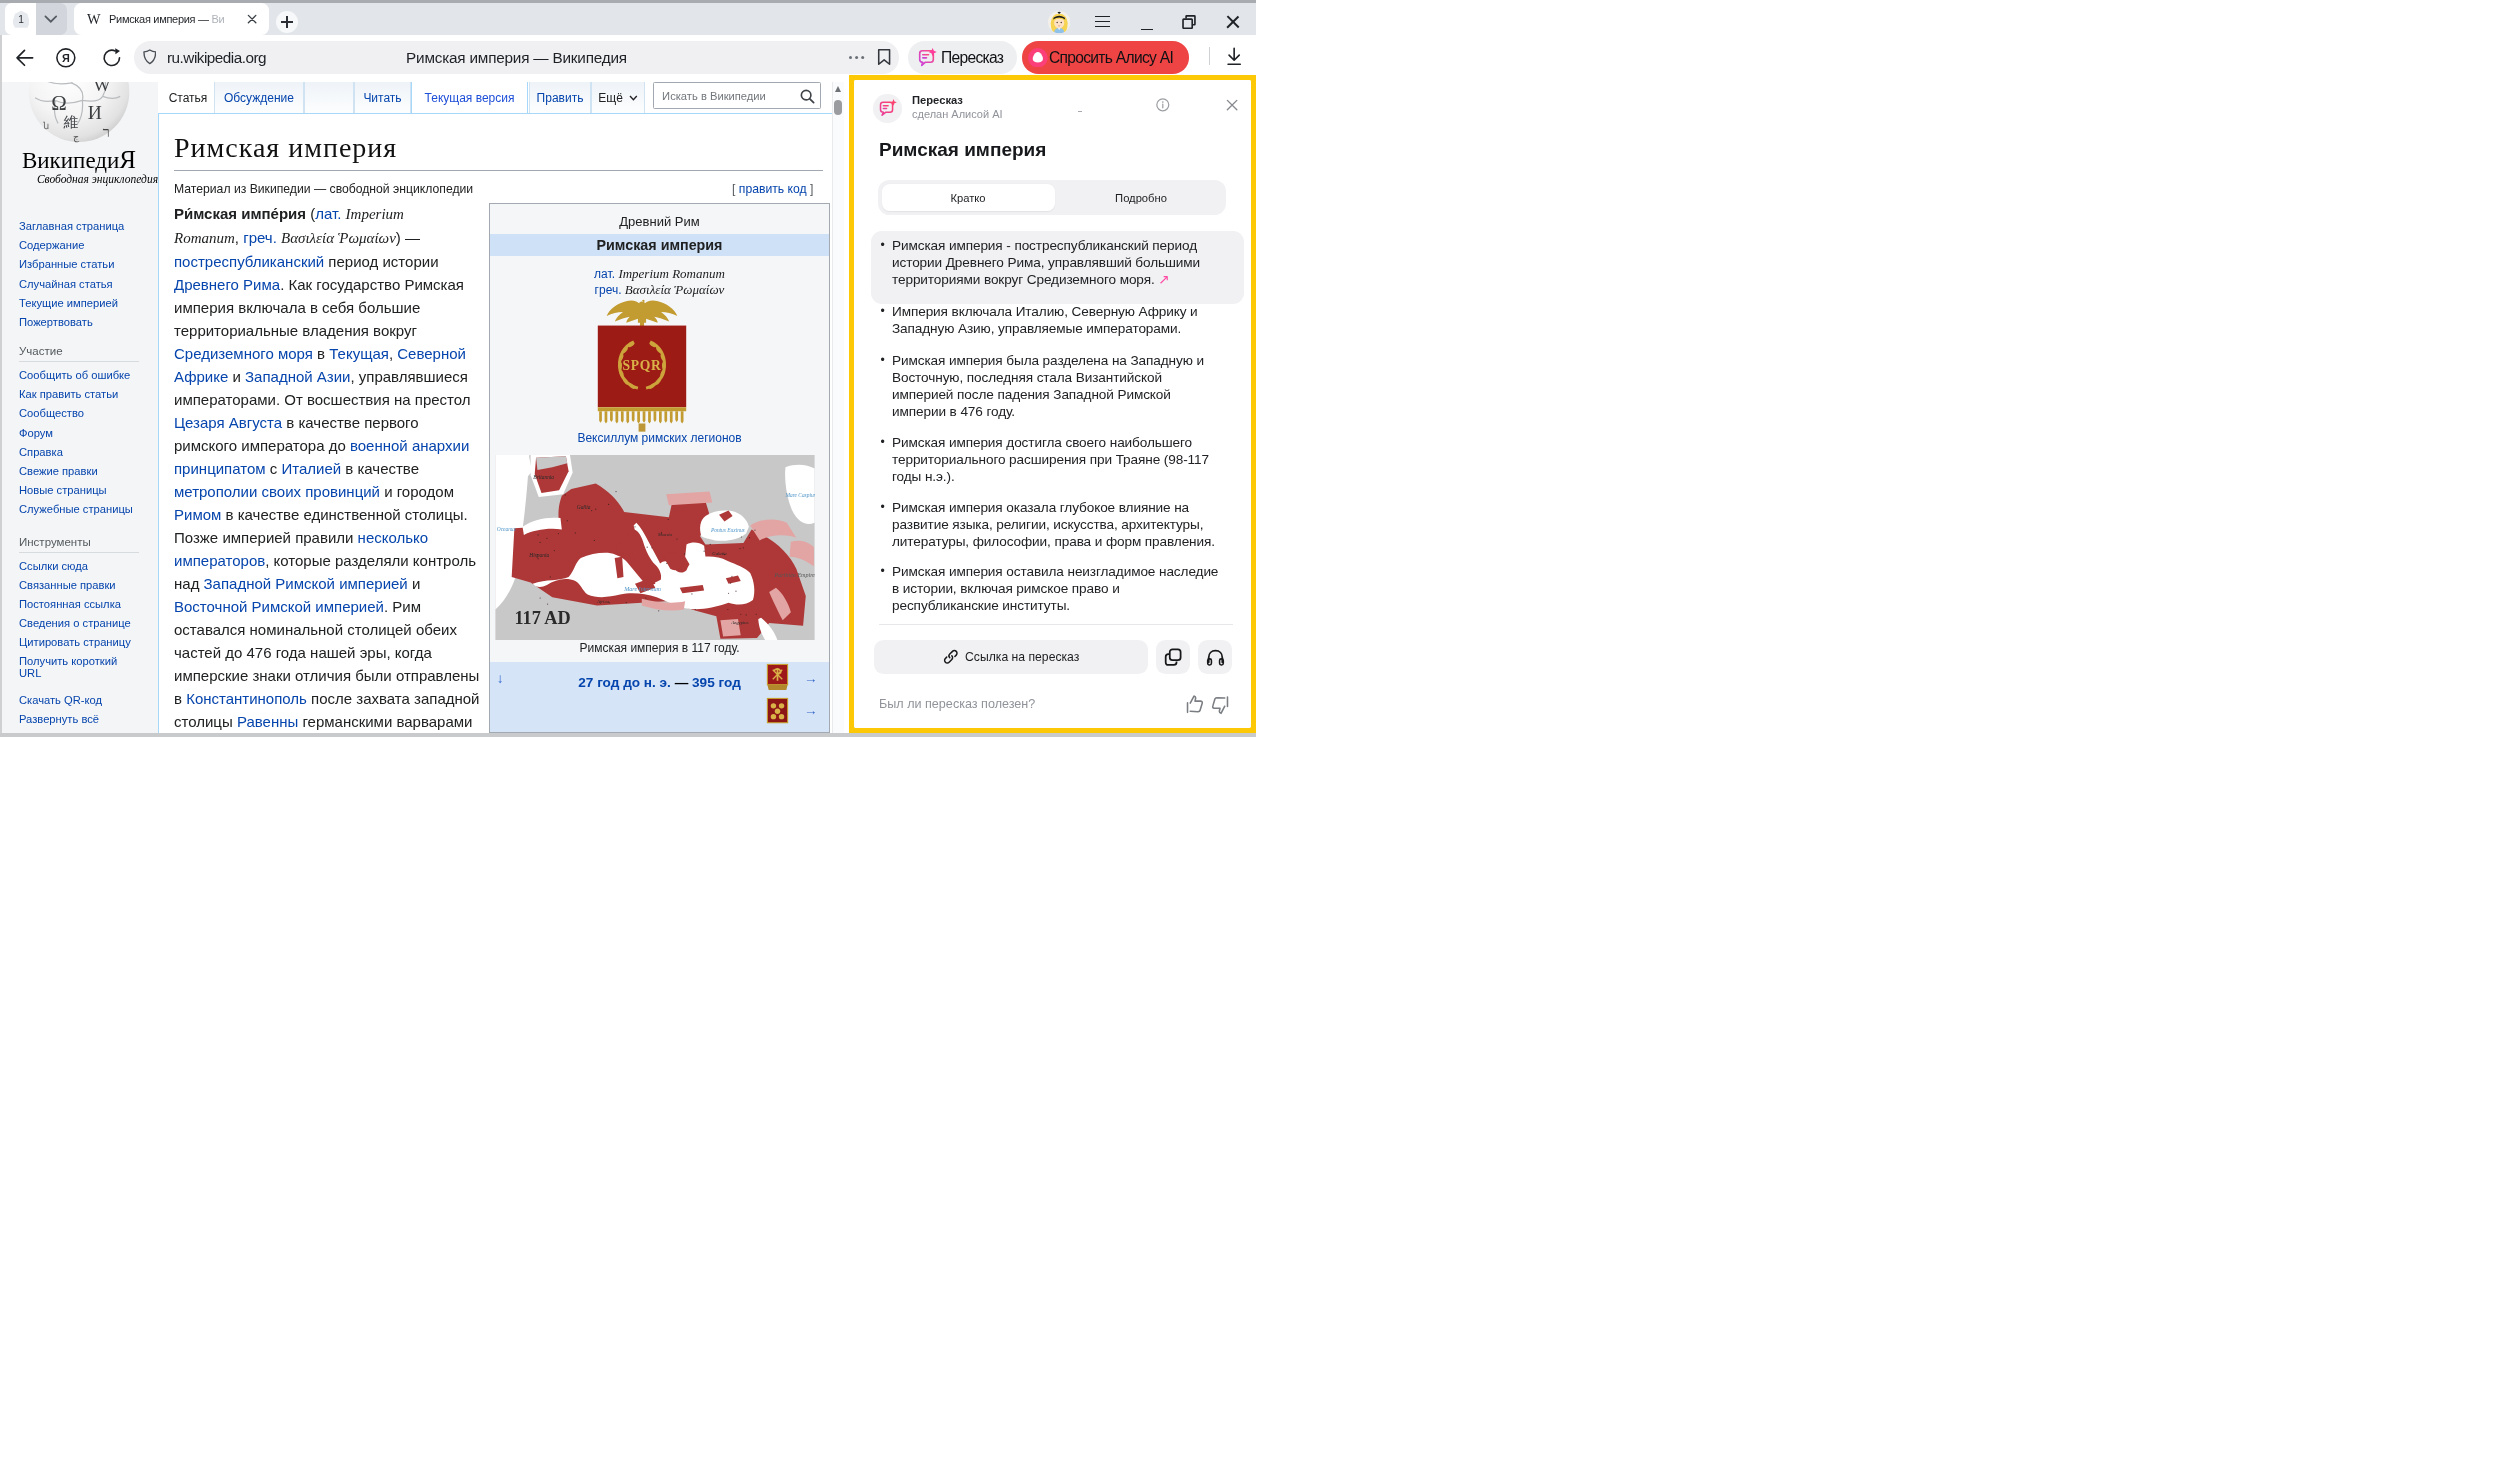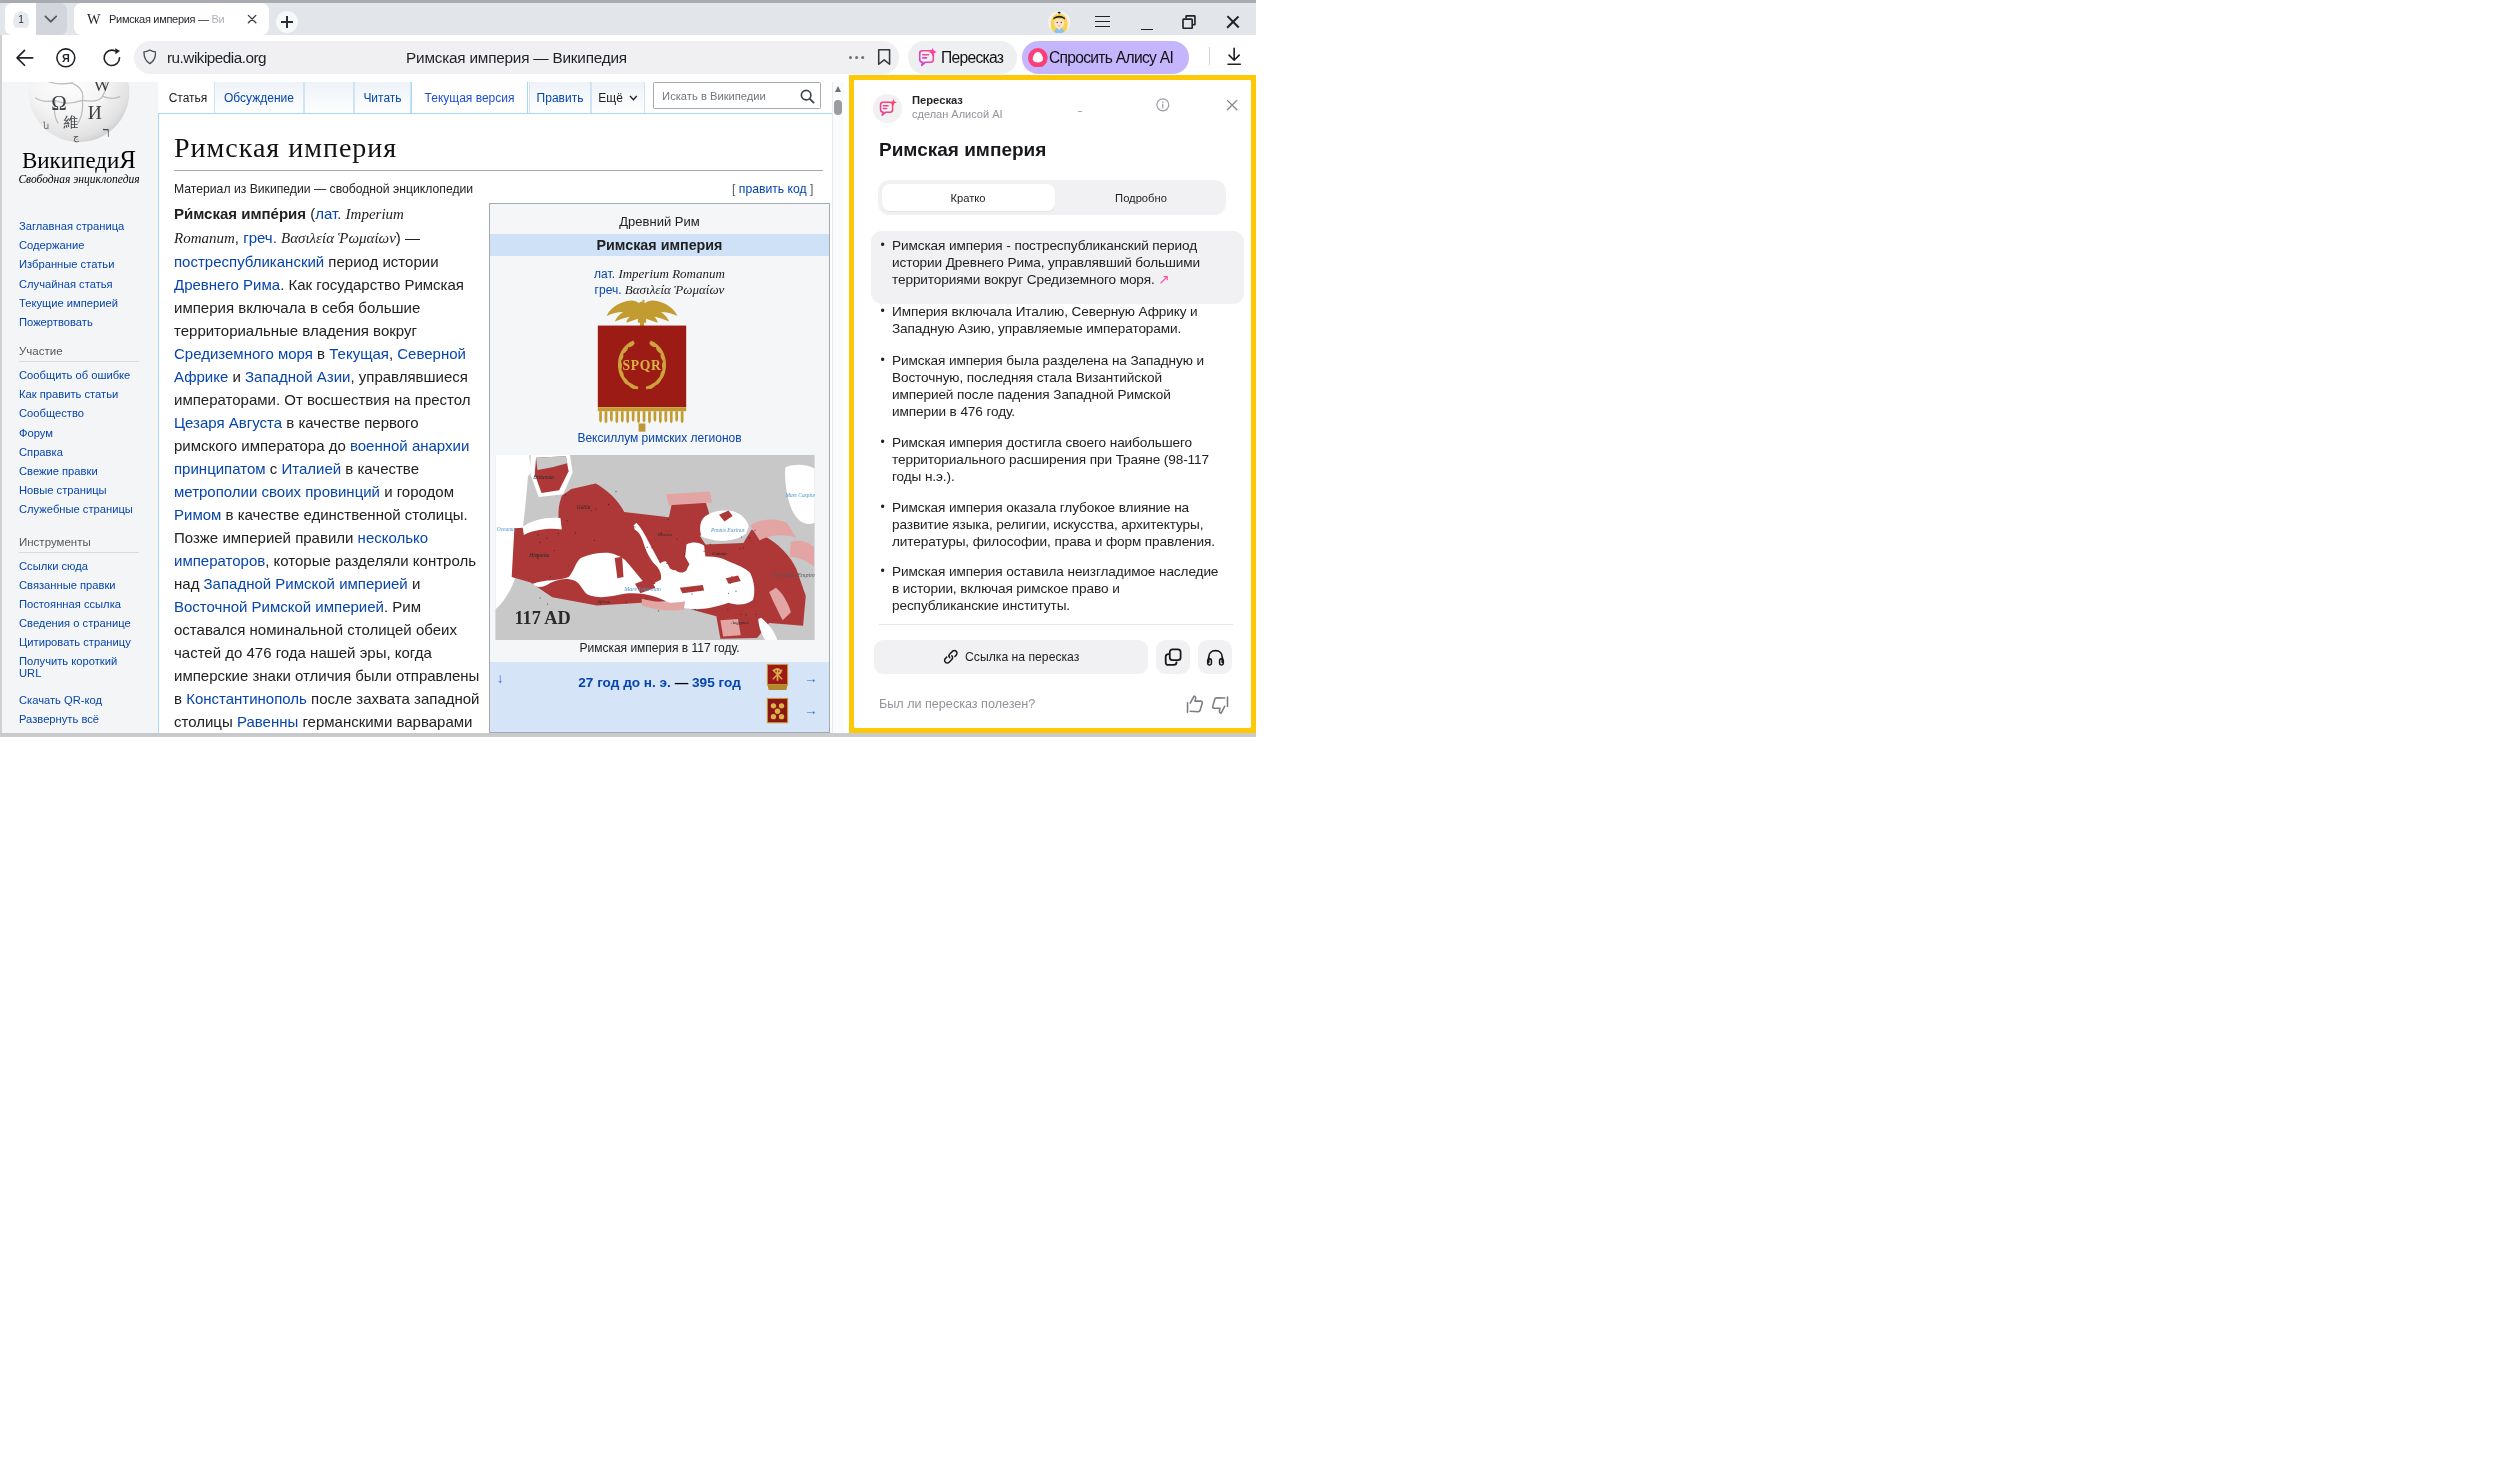--- a/index.html
+++ b/index.html
@@ -167,21 +167,21 @@
             <stop offset="0" stop-color="#c944e0"></stop>
             <stop offset="1" stop-color="#ff4b7c"></stop>
           </linearGradient>
         </defs>
       <path d="M4 8 Q4 4 8 4 H20 Q24 4 24 8 V17 Q24 21 20 21 H12 L7 25.5 L8.5 21 Q4 21 4 17 Z" stroke="url(#pg)" stroke-width="2.4" fill="none" stroke-linejoin="round"></path>
       <path d="M8.5 10 H17 M8.5 14.5 H14" stroke="url(#pg)" stroke-width="2.4" stroke-linecap="round"></path>
       <path d="M23 0 L24.8 4.2 L29 6 L24.8 7.8 L23 12 L21.2 7.8 L17 6 L21.2 4.2 Z" fill="#ff3d9a"></path>
     </svg>
     <span class="abs" style="left:33px;line-height:33px;font-size:15.6px;letter-spacing:-0.7px;color:#101114">Пересказ</span>
   </div>
-  <div class="abs" style="left:1022px;top:5.8px;width:167px;height:33px;background:#c4b5fd;border-radius:16.3px">
+  <div class="abs" style="left:1022px;top:5.8px;width:167px;height:33px;background:#ef4444;border-radius:16.3px">
     <svg class="abs" style="left:6.1px;top:6.8px" width="19.7" height="19.7" viewBox="0 0 29 29">
         <circle cx="14.5" cy="14.5" r="14.5" fill="#fb3f78"></circle>
         <path d="M14.5 6 C17 6 20 9 21.5 13 C23 17.5 21.5 21 14.5 21.5 C7.5 21 6 17.5 7.5 13 C9 9 12 6 14.5 6 Z" fill="#fff"></path>
       </svg>
     <span class="abs" style="left:27px;line-height:33px;font-size:15.6px;letter-spacing:-0.7px;color:#101114">Спросить Алису AI</span>
   </div>
   <div class="abs" style="left:1209px;top:12.2px;width:1px;height:18.3px;background:#cfd2d6"></div>
   <svg class="abs" style="left:1226px;top:12.2px" width="16.3" height="19" viewBox="0 0 24 28">
       <path d="M12 2 V19 M4.5 12 L12 19.5 L19.5 12" stroke="#1f2226" stroke-width="2.4" fill="none" stroke-linecap="round" stroke-linejoin="round"></path>
       <path d="M3 25.5 H21" stroke="#1f2226" stroke-width="2.4" stroke-linecap="round"></path>
@@ -208,21 +208,21 @@
         <text x="34" y="102" font-size="31">Ω</text>
         <text x="97" y="74" font-size="26">W</text>
         <text x="88" y="116" font-size="29">И</text>
         <text x="52" y="128" font-size="22" fill="#42454a">維</text>
         <text x="110" y="142" font-size="21" fill="#454545">ר</text>
         <text x="22" y="130" font-size="14" fill="#6a6a6a">ն</text>
         <text x="66" y="146" font-size="14" fill="#555">ج</text>
       </g>
     </svg>
     <div class="abs" style="left:0;top:64px;width:158px;text-align:center;font-family:'Liberation Serif',serif;font-size:23px;color:#000">Википеди<span style="font-size:25px">Я</span></div>
-    <div class="abs" style="left:0;top:91px;width:158px;text-align:center;font-family:'Liberation Serif',serif;font-style:italic;font-size:11.5px;color:#000">Свободная энциклопедия</div>
+    <div class="abs" style="left:0;top:91px;width:158px;text-align:right;font-family:'Liberation Serif',serif;font-style:italic;font-size:11.5px;color:#000">Свободная энциклопедия</div>
     <a class="sbl" style="top:138px">Заглавная страница</a>
     <a class="sbl" style="top:157px">Содержание</a>
     <a class="sbl" style="top:176px">Избранные статьи</a>
     <a class="sbl" style="top:196px">Случайная статья</a>
     <a class="sbl" style="top:215px">Текущие империей</a>
     <a class="sbl" style="top:234px">Пожертвовать</a>
     <div class="sbh" style="top:263px">Участие</div>
     <div class="sbhr" style="top:279px"></div>
     <a class="sbl" style="top:287px">Сообщить об ошибке</a>
     <a class="sbl" style="top:306px">Как править статьи</a>

